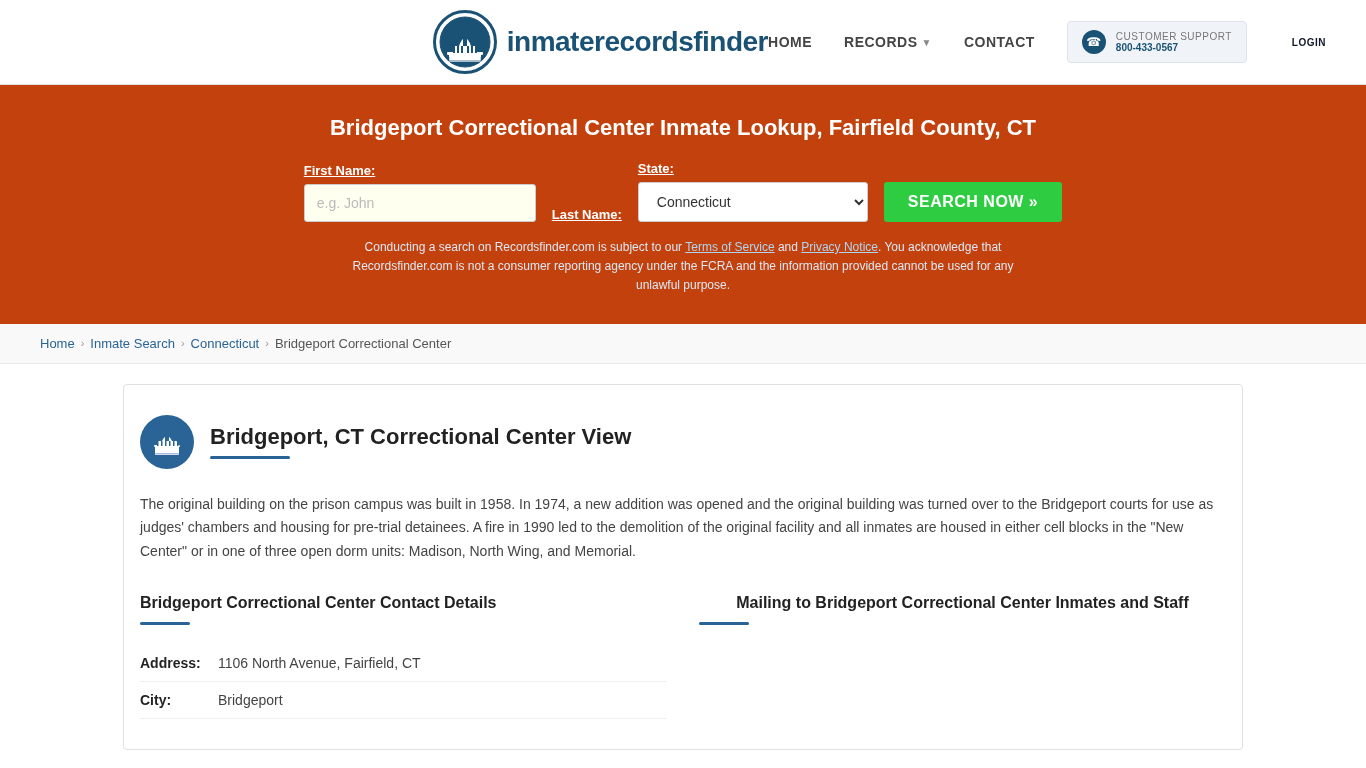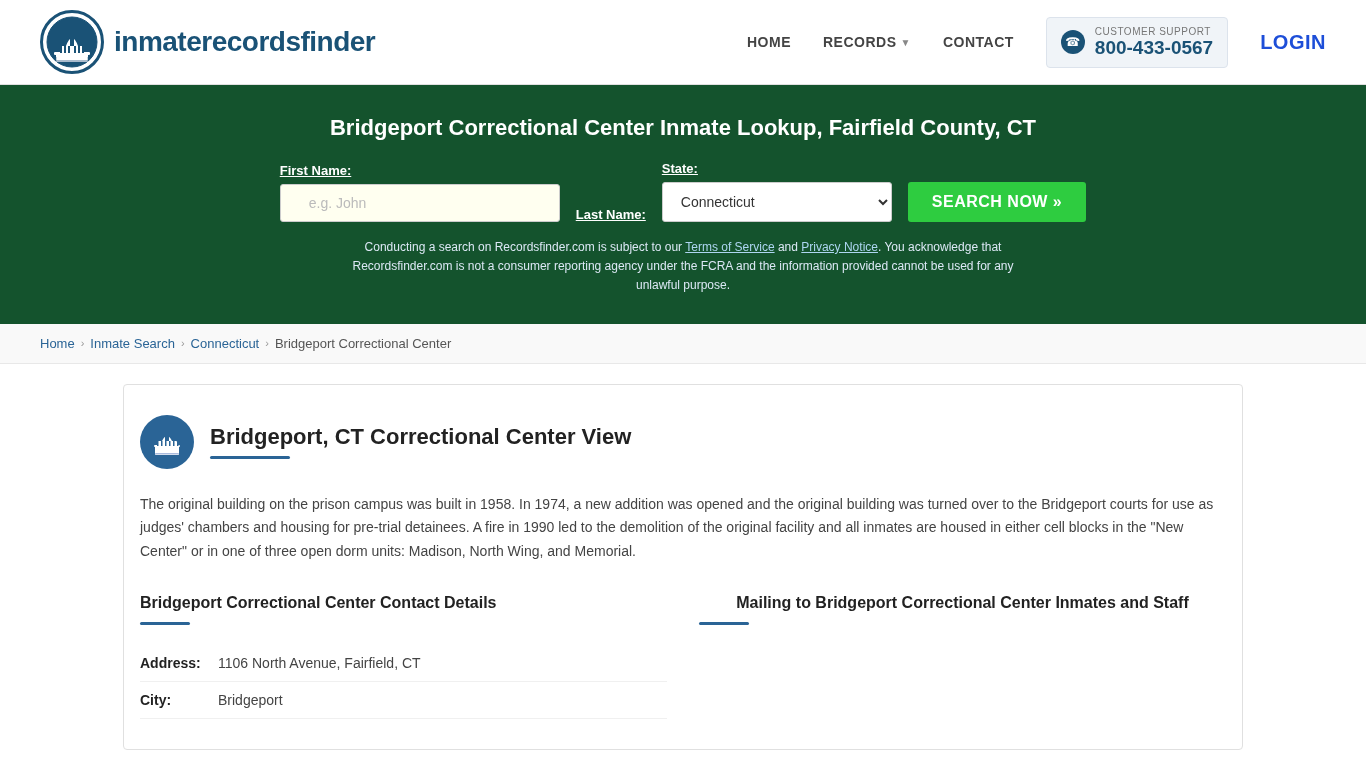--- a/index.html
+++ b/index.html
@@ -5,21 +5,21 @@
     * { box-sizing: border-box; margin: 0; padding: 0; }
     body { font-family: Arial, sans-serif; font-size: 14px; color: #333; background: #fff; }
 
     
     .header {
       background: #fff;
       border-bottom: 1px solid #e0e0e0;
       padding: 10px 40px;
       display: flex;
       align-items: center;
-      justify-content: space-between;
+      justify-content: flex-end;
     }
     .logo-area {
       display: flex;
       align-items: center;
       gap: 10px;
     }
     .logo-circle {
       width: 64px;
       height: 64px;
       border-radius: 50%;
@@ -89,36 +89,37 @@
     .support-text {
       text-align: left;
     }
     .support-label {
       font-size: 10px;
       color: #777;
       text-transform: uppercase;
       letter-spacing: 0.5px;
     }
     .support-number {
-      font-size: 19px;
+      font-size: 10px;
       font-weight: 700;
       color: #1a5276;
     }
     .login-btn {
-      font-size: 20px;
-      font-weight: 700;
-      color: #1d4ed8;
+      font-size: 10px;
+      font-weight: 700;
+      color: #0f172a;
       text-transform: uppercase;
       cursor: pointer;
       letter-spacing: 0.5px;
+      margin-left: 13px;
     }
 
     
     .search-banner {
-      background: #14532d;
+      background: #c2410c;
       padding: 30px 40px 28px;
       text-align: center;
     }
     .search-banner h1 {
       color: #fff;
       font-size: 22px;
       font-weight: 700;
       margin-bottom: 20px;
     }
     .search-form {
@@ -137,24 +138,24 @@
     .form-label {
       color: #fff;
       font-size: 13px;
       font-weight: 600;
       text-decoration: underline;
     }
     .form-input {
       background: #fffff0;
       border: 1px solid #ccc;
       border-radius: 3px;
-      padding: 10px 28px;
+      padding: 10px 12px;
       font-size: 14px;
       color: #999;
-      width: 280px;
+      width: 232px;
     }
     .form-input::placeholder { color: #bbb; }
     .form-select {
       background: #fff;
       border: 1px solid #ccc;
       border-radius: 3px;
       padding: 10px 14px;
       font-size: 14px;
       color: #333;
       width: 230px;

